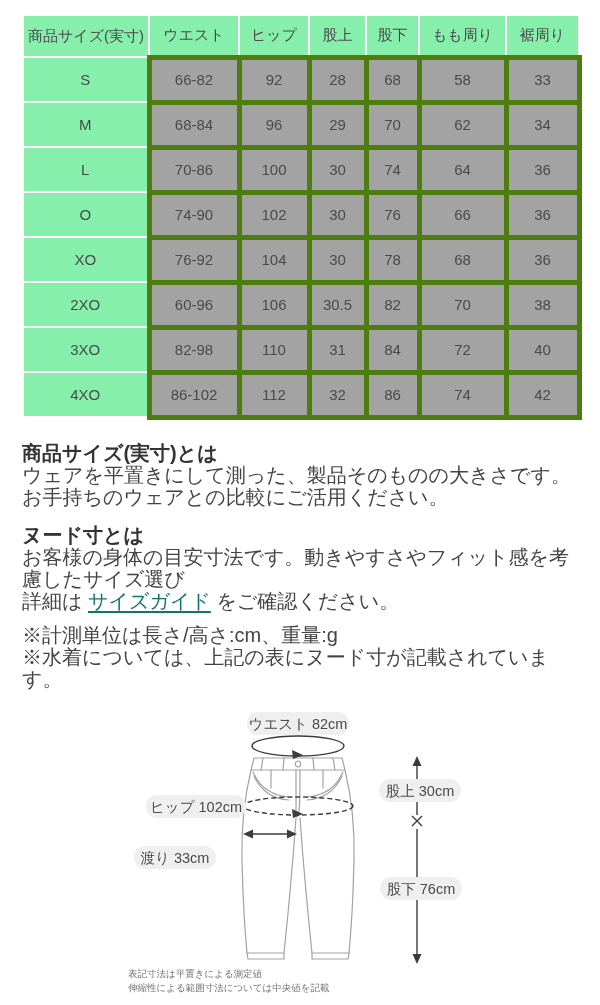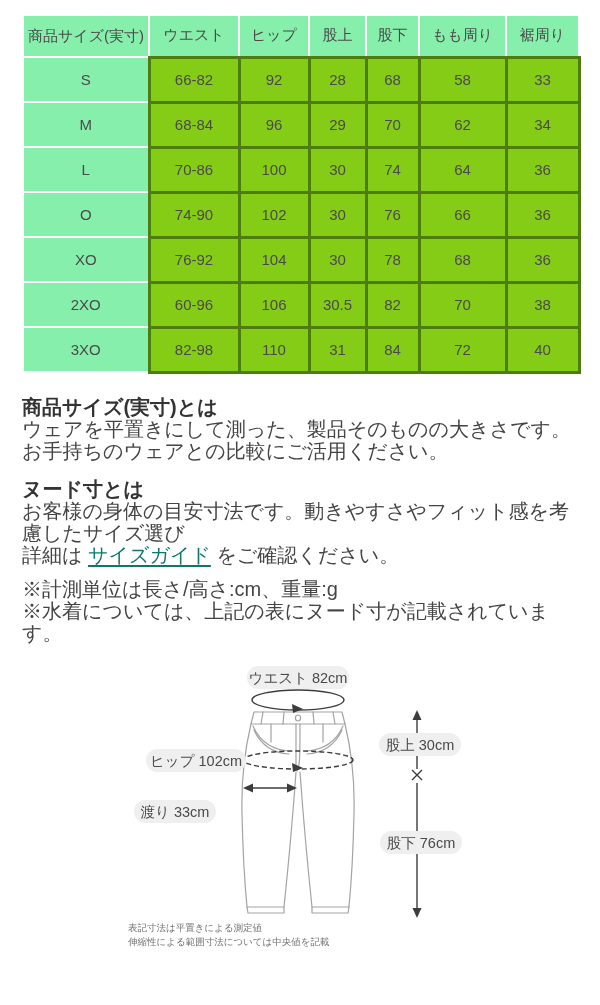--- a/index.html
+++ b/index.html
@@ -22,22 +22,22 @@
   }
   .size-table th, .size-table td {
     text-align: center;
     vertical-align: middle;
     font-size: 15px;
     font-weight: normal;
     color: #4a4a4a;
     padding: 0;
   }
   .size-table td {
-    border: 3px solid #4d7c0f;
-    background: #84cc16;
+    border: 5px solid #4d7c0f;
+    background: #a3a3a3;
     height: 45px;
   }
   .size-table th {
     border: 2px solid #ffffff;
     background: #86efac;
   }
   .size-table thead th { height: 42px; }
   .size-table tbody th { height: 45px; }
 
   
@@ -171,20 +171,29 @@
     </tr>
     <tr>
       <th>3XO</th>
       <td>82-98</td>
       <td>110</td>
       <td>31</td>
       <td>84</td>
       <td>72</td>
       <td>40</td>
     </tr>
+    <tr>
+      <th>4XO</th>
+      <td>86-102</td>
+      <td>112</td>
+      <td>32</td>
+      <td>86</td>
+      <td>74</td>
+      <td>42</td>
+    </tr>
   </tbody>
 </table>
 
 <div class="text-block section-1">
   <div class="section-heading">商品サイズ(実寸)とは</div>
   <div>ウェアを平置きにして測った、製品そのものの大きさです。</div>
   <div>お手持ちのウェアとの比較にご活用ください。</div>
 </div>
 
 <div class="text-block section-2">

